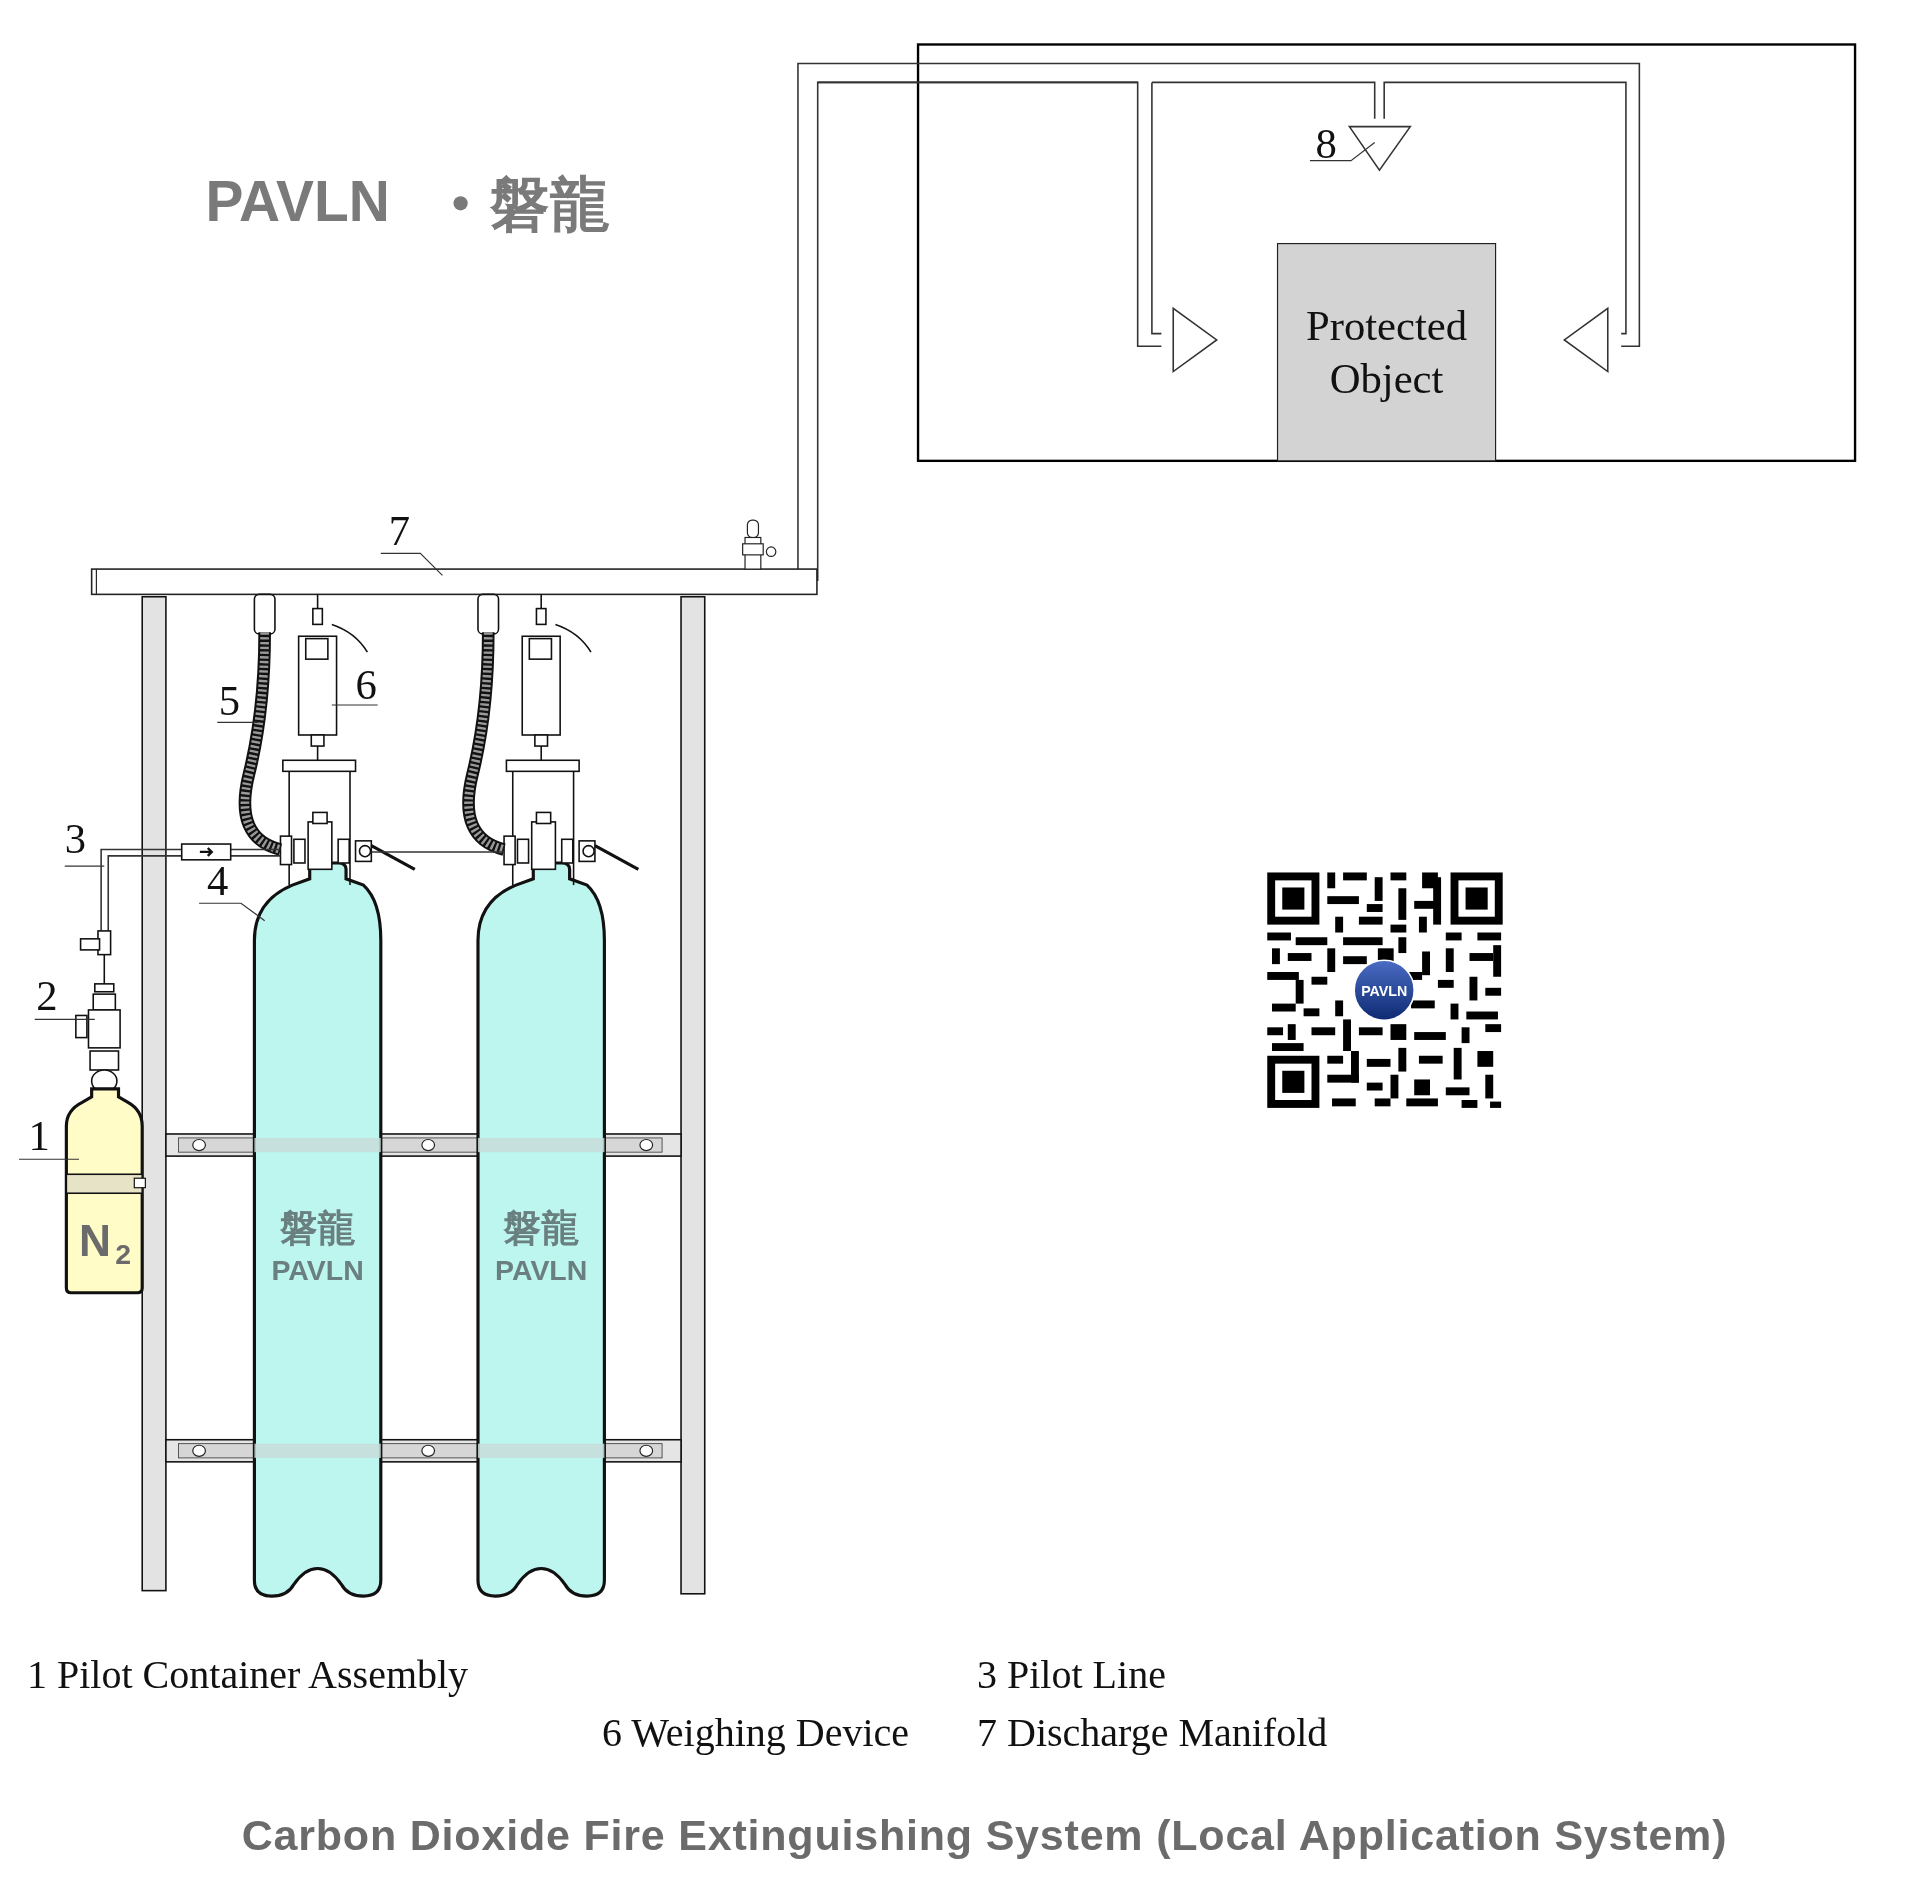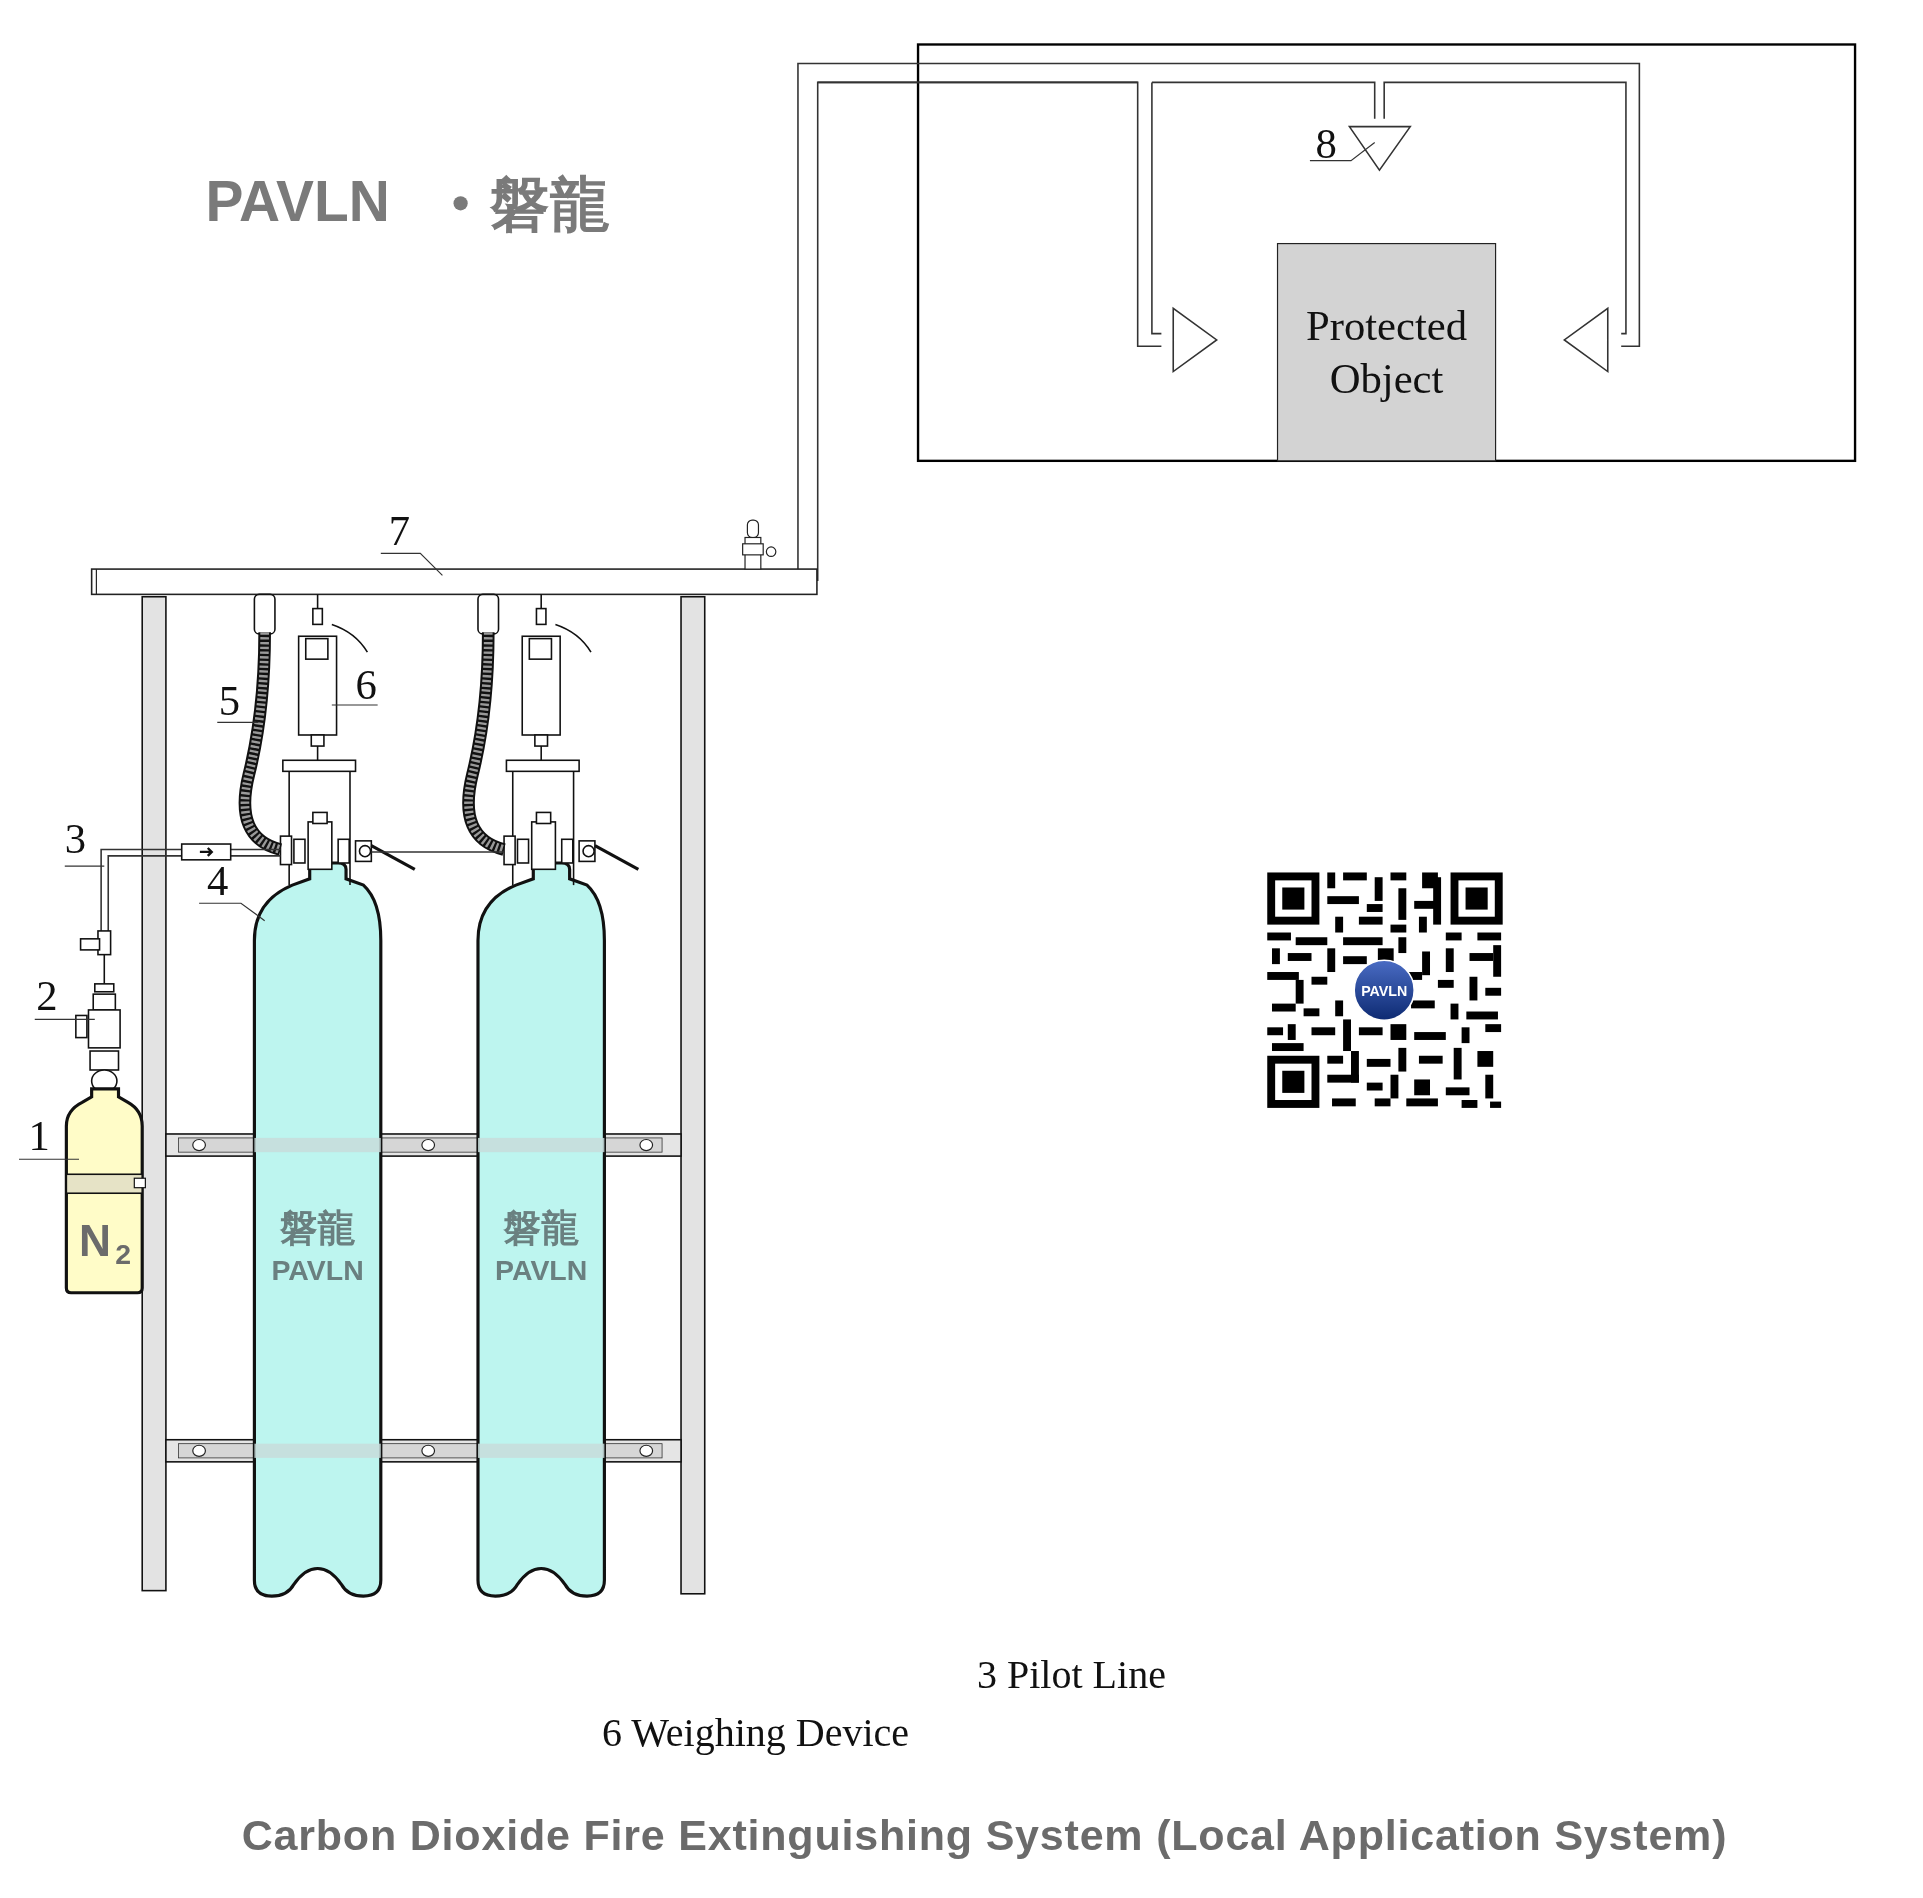--- a/index.html
+++ b/index.html
@@ -309,21 +309,23 @@
         <stop offset="1" stop-color="#0d2a72"></stop>
       </linearGradient>
     </defs>
     <circle cx="1752" cy="1253" r="38" fill="url(#qrLogoGrad)" stroke="#fff" stroke-width="2"></circle>
     <text x="1752" y="1260" text-anchor="middle" font-family="Liberation Sans, sans-serif" font-weight="bold" font-size="18" fill="#fff">PAVLN</text>
   </g>
 </svg>
 
 <div class="legend">
   <div class="legend-row" style="top:0px;">
+    <span class="legend-item" style="left:27px;">1 Pilot Container Assembly</span>
     <span class="legend-item" style="left:977px;">3 Pilot Line</span>
   </div>
   <div class="legend-row" style="top:58px;">
     <span class="legend-item" style="left:602px;text-align:right;">6 Weighing Device</span>
+    <span class="legend-item" style="left:977px;">7 Discharge Manifold</span>
   </div>
 </div>
 
 <div class="caption">Carbon Dioxide Fire Extinguishing System (Local Application System)</div>
 
 
 </body></html>

